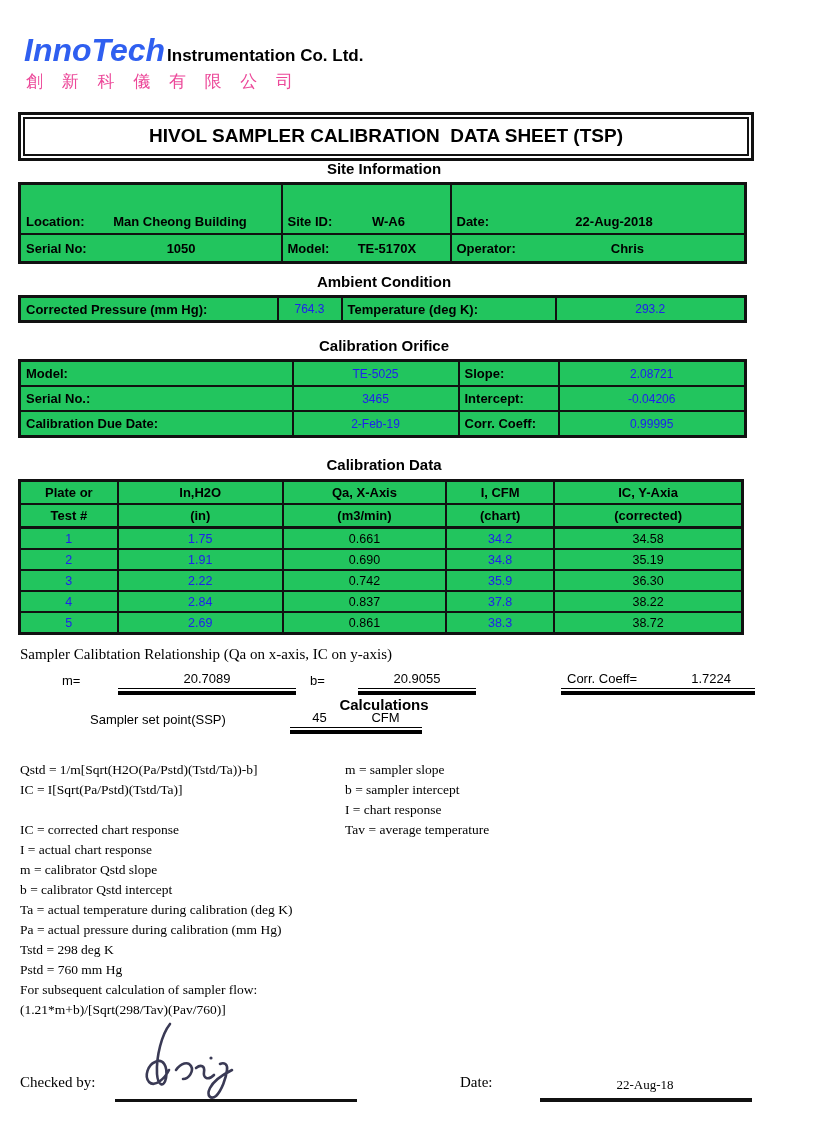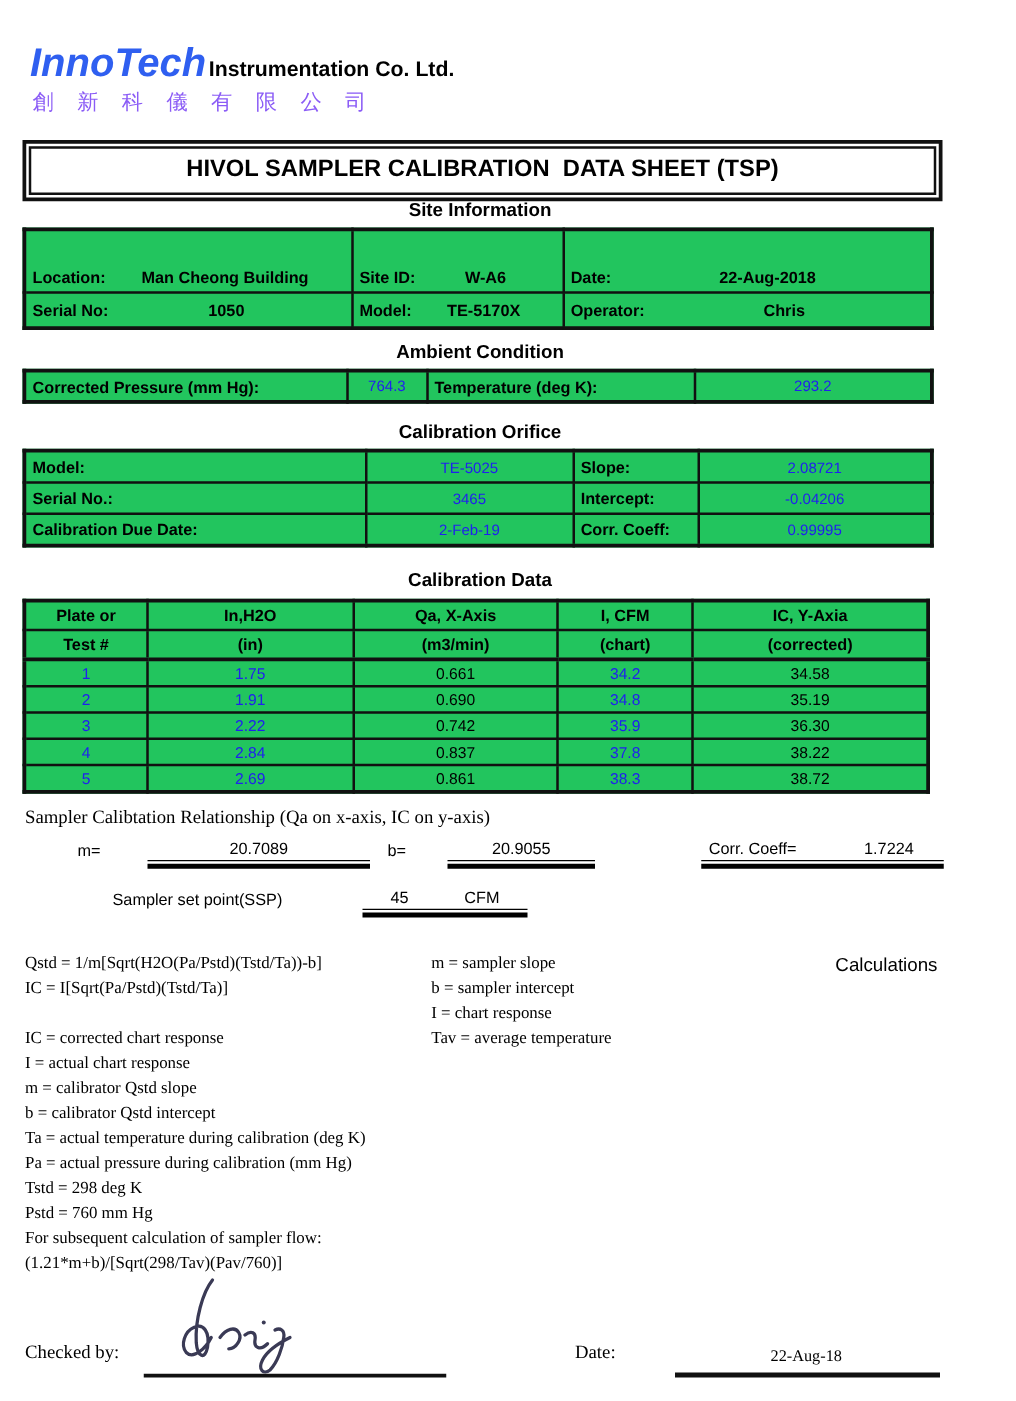--- a/index.html
+++ b/index.html
@@ -7,21 +7,21 @@
     position:relative; width:813px; height:1121px; margin:0 auto;
     background:#ffffff; overflow:hidden; color:#000;
     font-family:"Liberation Sans", sans-serif;
   }
   .content { position:absolute; left:18px; top:0; width:732px; height:1121px; }
 
   
   .logo-row { position:absolute; left:6px; top:34px; display:flex; align-items:baseline; gap:2px;text-align:center; }
   .logo-text { color:#2f5ff0; font-style:italic; font-weight:bold; font-size:32px; line-height:1; }
   .company-name { font-weight:bold; font-size:17px; }
-  .company-cn { position:absolute; left:8px; top:70px; color:#8b5cf6; font-size:17px; letter-spacing:7px; }
+  .company-cn { position:absolute; left:8px; top:70px; color:#ec4899; font-size:17px; letter-spacing:7px; }
 
   
   .title-box { position:absolute; left:0px; top:112px; width:726px; border:3px solid #111; padding:2px; background:#fff; }
   .title-inner { border:2px solid #111; text-align:center; font-weight:bold; font-size:19px; padding:6px 0 7px 0; white-space:pre; }
 
   
   .sec-head { position:absolute; width:732px; text-align:center; font-weight:bold; font-size:15px; }
 
   
   table { border-collapse:collapse; position:absolute; table-layout:fixed; background:#22c55e; }
@@ -47,21 +47,21 @@
   .cal-tbl .drow td.c-blue { color:#2020ee; }
   .rel-caption { position:absolute; left:2px; top:646px; font-family:"Liberation Serif", serif; font-size:15px; }
   .m-label { position:absolute; font-size:13px; }
   .measure { position:absolute; }
   .mval { text-align:center; font-size:13px; border-bottom:1px solid #000; padding-bottom:2px; white-space:nowrap; }
   .thickbar { height:4px; background:#000; margin-top:2px; }
   .pairflex { display:flex; justify-content:space-between; padding:0 24px 2px 6px; }
   .ssp-flex { display:flex; justify-content:space-around; padding-bottom:2px; }
 
   
-  .calc-head { position:absolute; top:764px; width:732px; text-align:right; font-weight:normal; font-size:15px; }
+  .calc-head { position:absolute; top:696px; width:732px; text-align:center; font-weight:bold; font-size:15px; }
   .fcol { position:absolute; font-family:"Liberation Serif", serif; font-size:13.5px; }
   .fline { min-height:20px; line-height:20px; white-space:nowrap; }
 
   
   .sig-line { position:absolute; height:3px; background:#111; }
   .date-bar { position:absolute; height:4px; background:#111; }
   .foot-lbl { position:absolute; font-family:"Liberation Serif", serif; font-size:15px; }
   .date-val { position:absolute; font-family:"Liberation Serif", serif; font-size:13px; text-align:center; }
   .signature { position:absolute; }
 </style>

